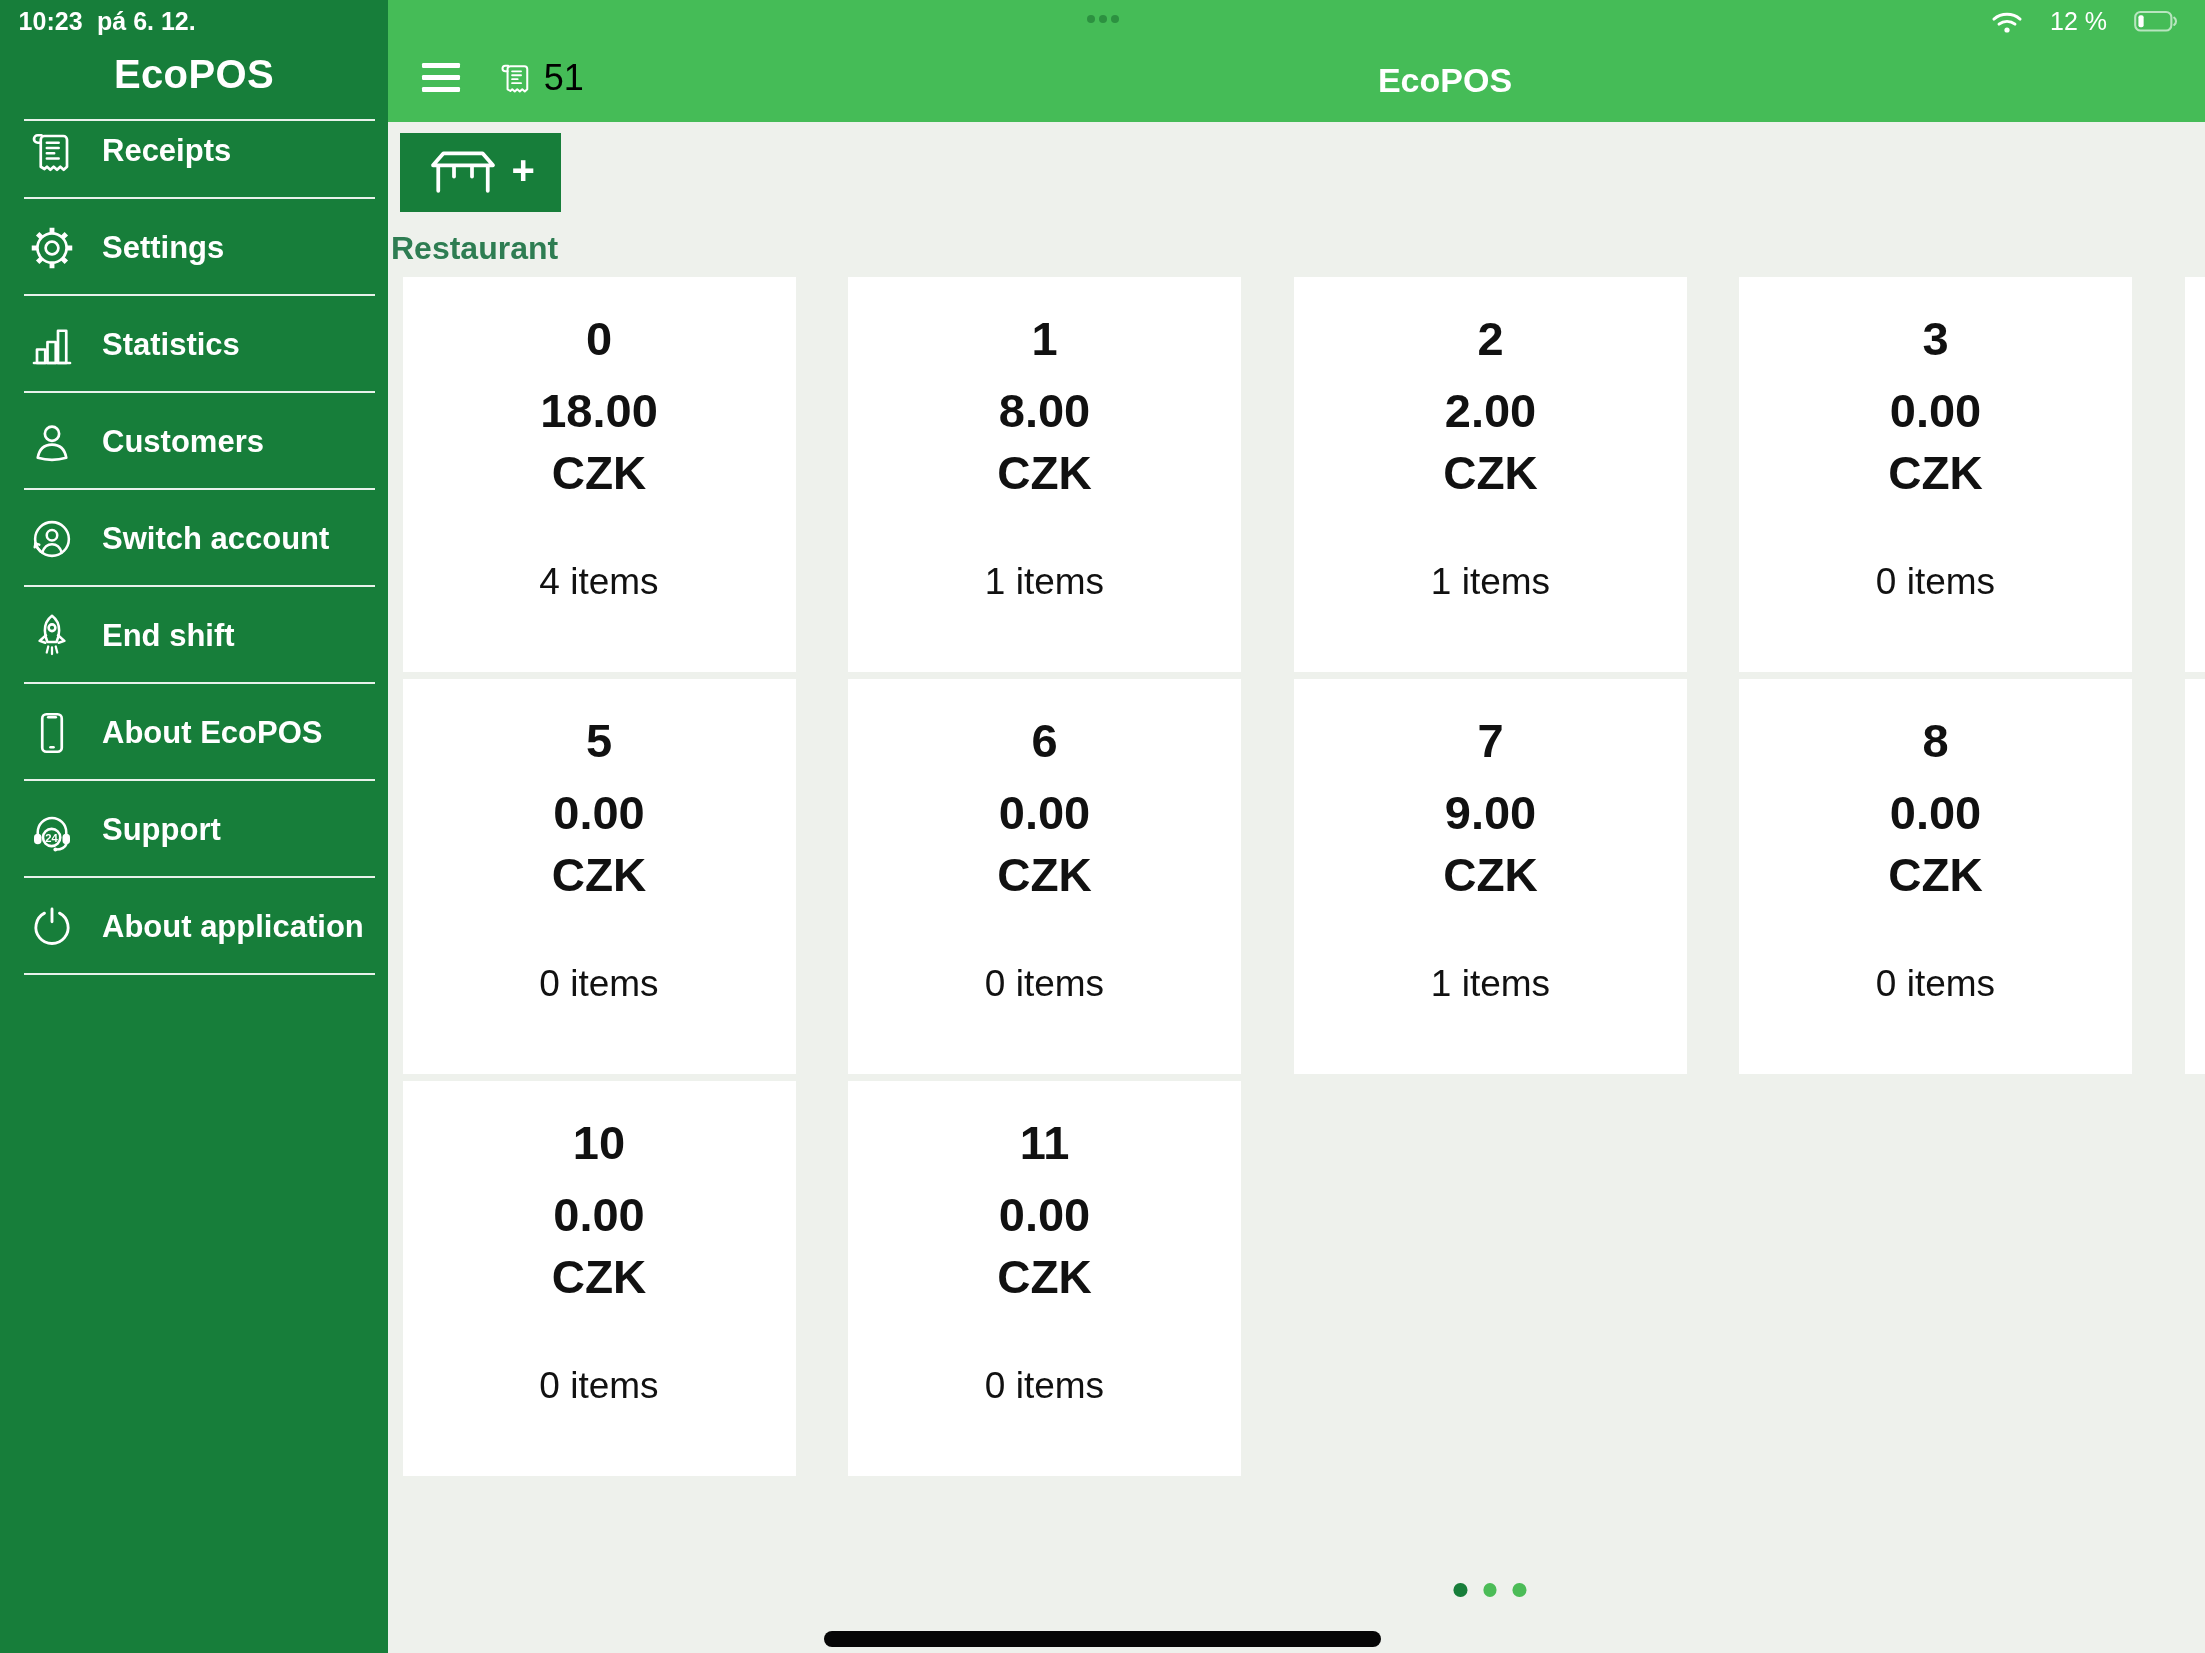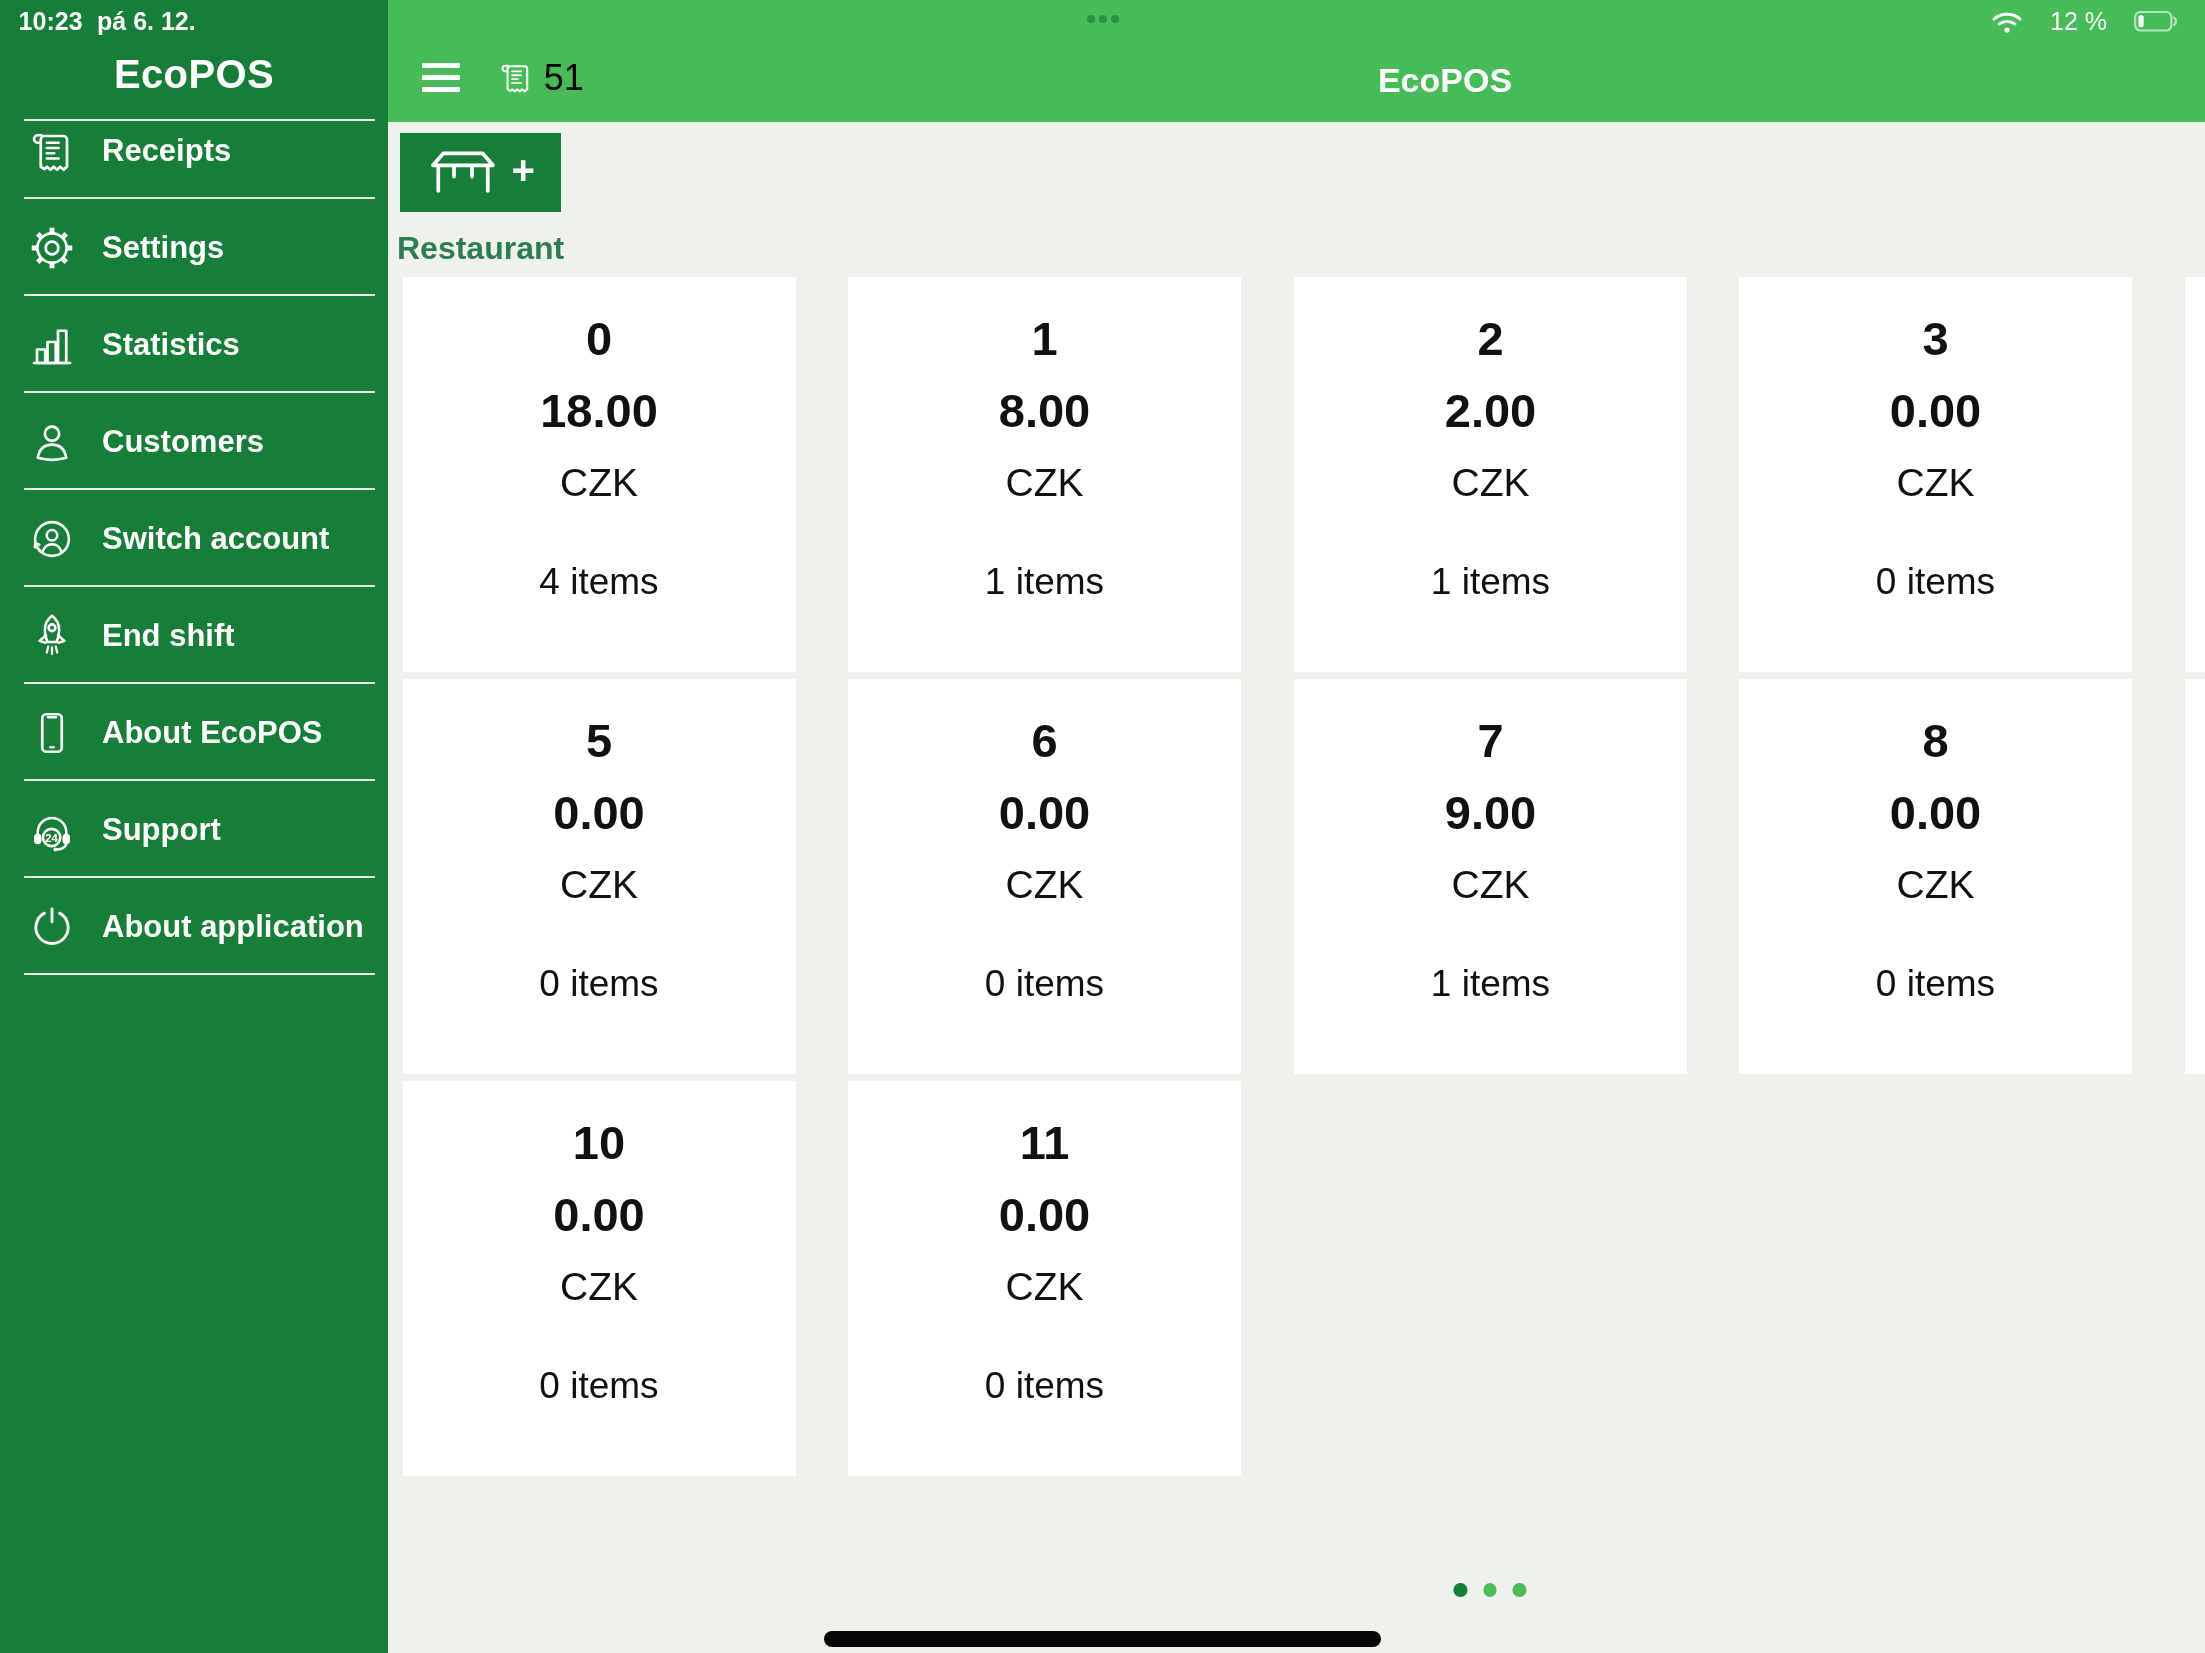--- a/index.html
+++ b/index.html
@@ -78,31 +78,31 @@
     background:var(--content-background,#EEF1EC);overflow:hidden;
   }
   .add-table-btn{
     position:absolute;left:12px;top:10.5px;width:161px;height:79px;
     background:var(--brand-dark-green,#177E3A);
     display:flex;align-items:center;justify-content:center;gap:11.3px;cursor:pointer;
   }
   .add-table-btn svg{width:74px;height:48px;}
   .add-table-btn .plus{color:#fff;font-size:40px;font-weight:700;line-height:40px;padding-bottom:4.8px;}
   .section-label{
-    position:absolute;left:9px;top:108px;
+    position:absolute;left:3px;top:108px;
     color:var(--section-label-green,#2E7D52);font-size:32px;font-weight:600;line-height:37px;
   }
   .card{
     position:absolute;width:393px;height:395px;
     background:var(--card-background,#fff);cursor:pointer;color:var(--card-text,#111);
   }
   .card>div{position:absolute;left:0;width:100%;text-align:center;}
   .card-number {top:33px; font-size:47px;font-weight:700;line-height:57px;}
   .card-amount {top:105px;font-size:47px;font-weight:700;line-height:57px;}
-  .card-currency{top:182px;font-size:39px;font-weight:400;line-height:47px;}
+  .card-currency{top:173px;font-size:46px;font-weight:700;line-height:47px;}
   .card-items  {top:282px;font-size:37px;font-weight:400;line-height:45px;}
   .page-dots{
     position:absolute;left:1102px;top:1461px;transform:translateX(-50%);
     display:flex;gap:16px;
   }
   .page-dots .dot{width:13.7px;height:13.7px;border-radius:50%;background:var(--pagination-inactive,#4BBC57);cursor:pointer;}
   .page-dots .dot.active{background:var(--pagination-active,#177E3A);}
   svg{display:block;}
 </style>
 </head>

